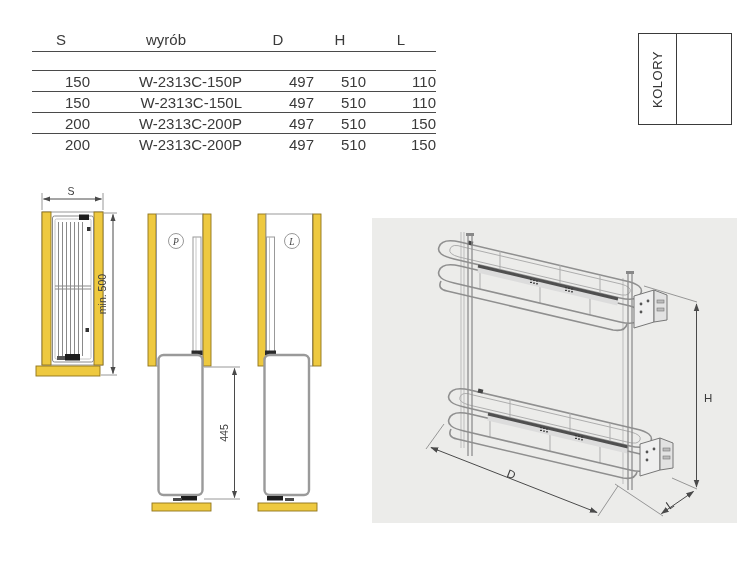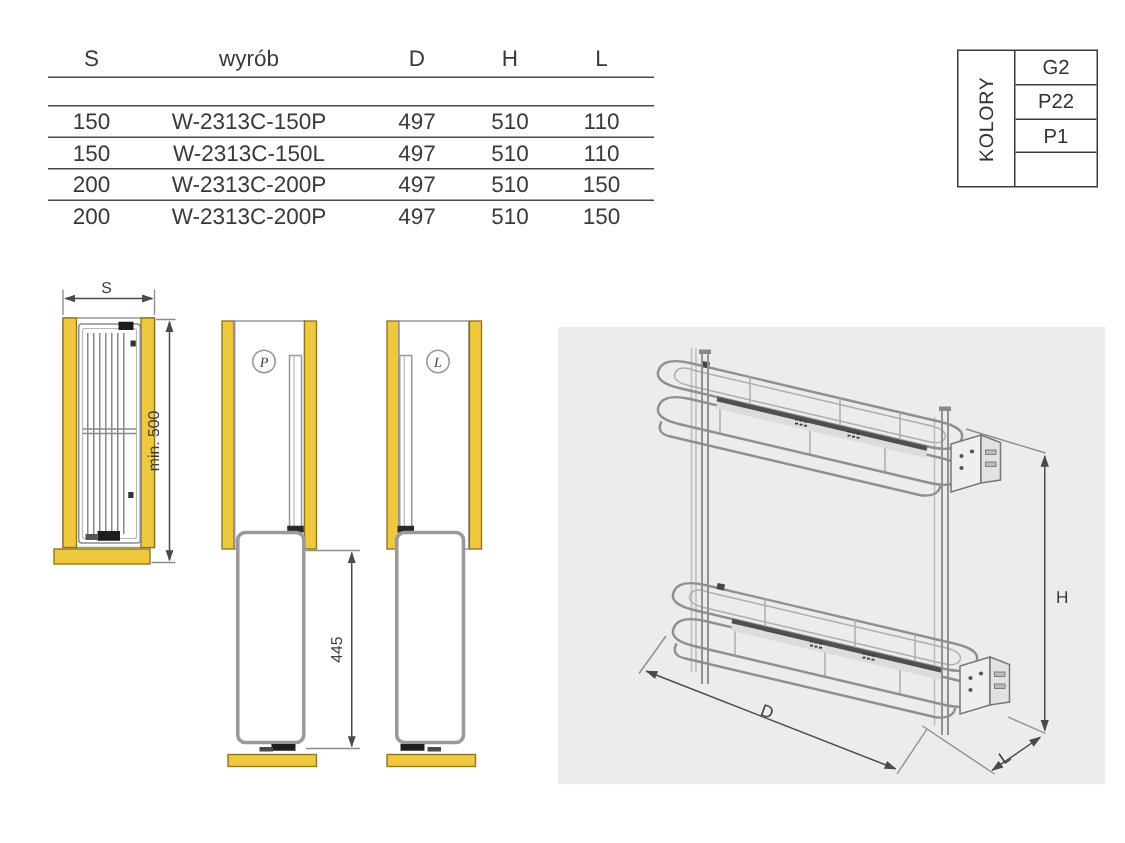--- a/index.html
+++ b/index.html
@@ -15,21 +15,21 @@
     position:absolute;left:32px;top:27px;width:404px;
     border-collapse:collapse;table-layout:fixed;
     font-size:15px;color:#3a3a3a;
   }
   .spec-table th,.spec-table td{
     padding:0;text-align:center;vertical-align:middle;
     font-weight:normal;white-space:nowrap;
   }
   .spec-table thead th{height:24px;border-bottom:1.5px solid #4a4a4a;}
   .spec-table .spacer-row td{height:18px;border-bottom:1.5px solid #4a4a4a;}
-  .spec-table tbody tr.data-row td{height:20px;border-bottom:1.5px solid #4a4a4a;}
+  .spec-table tbody tr.data-row td{height:20px;border-bottom:1.5px solid #4a4a4a;text-align:right;}
   .spec-table tbody tr.data-row:last-child td{border-bottom:none;}
 
   
   .kolory{
     position:absolute;left:638px;top:33px;width:94px;height:92px;
     border:1.5px solid #3a3a3a;display:flex;box-sizing:border-box;
     background:#fff;
   }
   .kolory-title-cell{
     width:37px;border-right:1.5px solid #3a3a3a;
@@ -121,26 +121,20 @@
         <td>497</td>
         <td>510</td>
         <td>150</td>
       </tr>
     </tbody>
   </table>
 
   <div class="kolory">
     <div class="kolory-title-cell">
       <span class="kolory-title">KOLORY</span>
-    </div>
-    <div class="kolory-options">
-      <div class="kolory-option">G2</div>
-      <div class="kolory-option">P22</div>
-      <div class="kolory-option">P1</div>
-      <div class="kolory-option"></div>
     </div>
   </div>
 
   <svg class="dwg dwg-top" width="100" height="200" viewBox="0 0 100 200">
     <defs>
       <marker id="ar1" viewBox="0 0 10 10" refX="9" refY="5" markerWidth="7.5" markerHeight="7.5" orient="auto-start-reverse">
         <path d="M0,1.5 L10,5 L0,8.5 Z" fill="#4a4a4a"></path>
       </marker>
     </defs>
 

